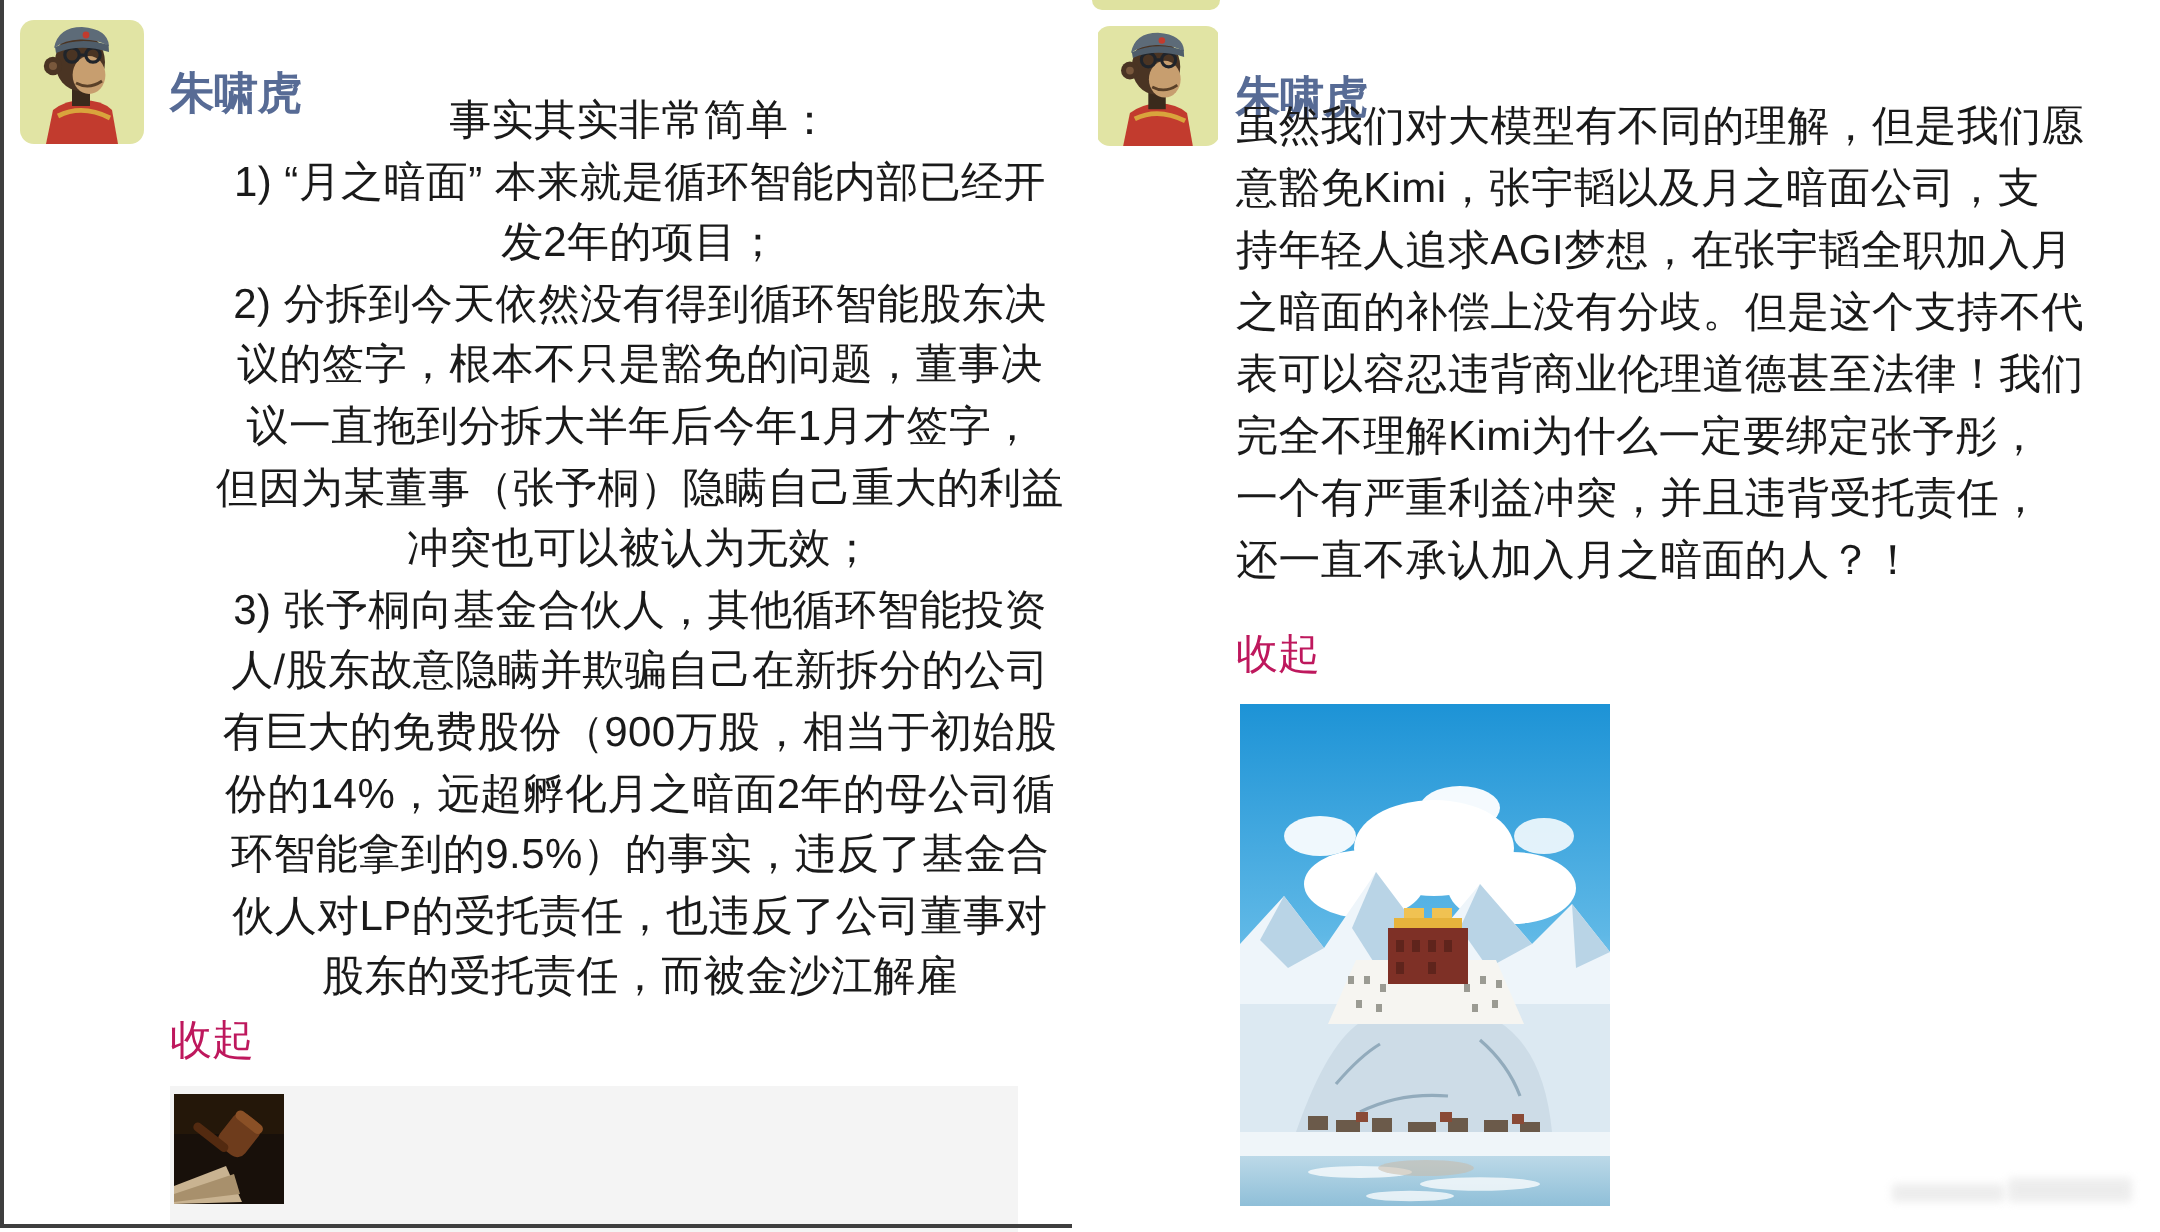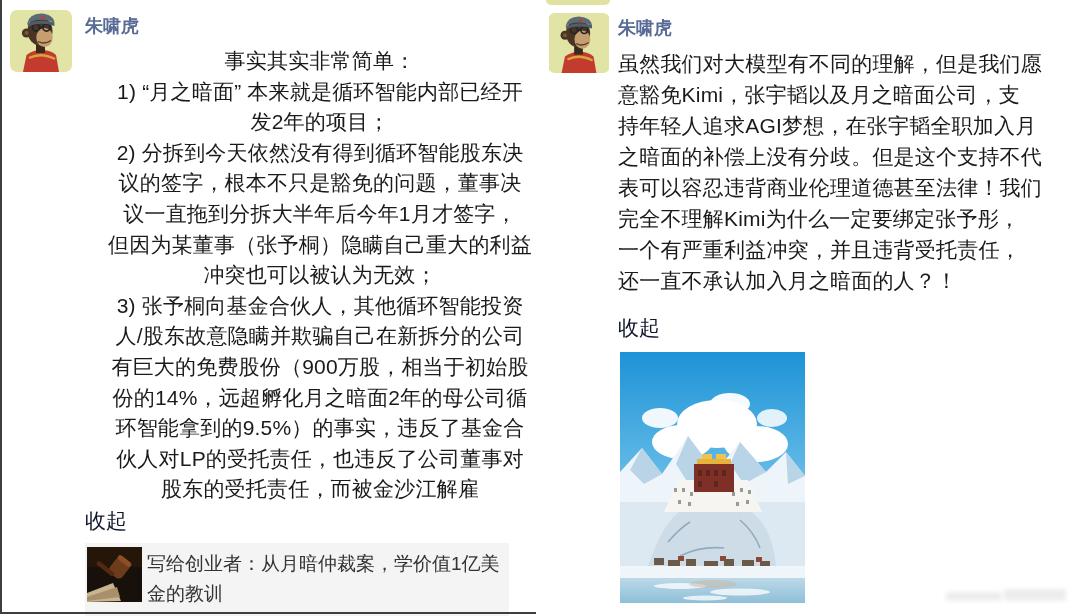--- a/index.html
+++ b/index.html
@@ -3,26 +3,26 @@
 <meta charset="utf-8">
 <style>
   html,body{margin:0;padding:0;background:#fff;}
   .screen{
     position:relative;width:1080px;height:616px;background:#ffffff;overflow:hidden;
     font-family:"Liberation Sans","DejaVu Sans",sans-serif;
   }
   .post{position:absolute;top:0;height:616px;}
   .avatar{position:absolute;width:62px;height:62px;border-radius:7px;overflow:hidden;display:block;}
   .avatar svg{display:block;width:100%;height:100%;}
-  .username{position:absolute;color:#576b95;font-weight:bold;font-size:18px;line-height:24px;}
+  .username{position:absolute;color:#576b95;font-weight:bold;font-size:22px;line-height:24px;margin-top:21px;}
   .body-text{
     position:absolute;font-size:21px;line-height:30.6px;color:#1a1a1a;
     white-space:pre-line;letter-spacing:0.2px;
   }
-  .collapse{position:absolute;color:#0f172a;font-size:21px;line-height:24px;cursor:pointer;}
+  .collapse{position:absolute;color:#be185d;font-size:21px;line-height:24px;cursor:pointer;}
   .link-card{position:absolute;left:85px;top:543px;width:424px;height:73px;background:#f4f4f4;cursor:pointer;}
   .card-thumb{position:absolute;left:2px;top:4px;width:55px;height:55px;overflow:hidden;}
   .card-thumb svg{display:block;width:100%;height:100%;}
   .card-title{position:absolute;left:62px;top:6px;width:360px;font-size:19px;line-height:29.5px;color:#333333;}
   .photo{position:absolute;left:620px;top:352px;width:185px;height:251px;overflow:hidden;cursor:pointer;}
   .photo svg{display:block;width:100%;height:100%;}
   .edge-left{position:absolute;left:0;top:0;width:2px;height:614px;background:#3e3e3e;}
   .edge-bottom{position:absolute;left:0;top:612px;width:536px;height:2px;background:#3e3e3e;}
   .top-sliver{position:absolute;left:546px;top:0;width:64px;height:5px;background:#dfe2a0;border-radius:0 0 8px 8px;}
   .wm{position:absolute;background:#d7d7d7;opacity:.45;filter:blur(2px);border-radius:2px;}
@@ -83,21 +83,20 @@
           <rect x="0" y="0" width="55" height="20" fill="#241709"></rect>
           <path d="M0 46 L26 36 L34 54 L0 55 Z" fill="#c9b391"></path>
           <path d="M0 50 L30 40 L33 50 L0 54 Z" fill="#a8906c"></path>
           <g transform="rotate(38 33 20)">
             <rect x="25" y="10" width="16" height="21" rx="5" fill="#6e3c1c"></rect>
             <rect x="25" y="10" width="16" height="5" rx="2.5" fill="#8a5026"></rect>
             <rect x="12" y="28" width="21" height="4.5" rx="2.2" fill="#532a10"></rect>
           </g>
         </svg>
       </span>
-      <div class="card-title">写给创业者：从月暗仲裁案，学价值1亿美金的教训</div>
     </div>
 
     <div class="edge-left"></div>
     <div class="edge-bottom"></div>
   </div>
 
   <div class="post" style="left:540px;width:540px;">
 
     <div class="top-sliver" style="left:6px;"></div>
 

